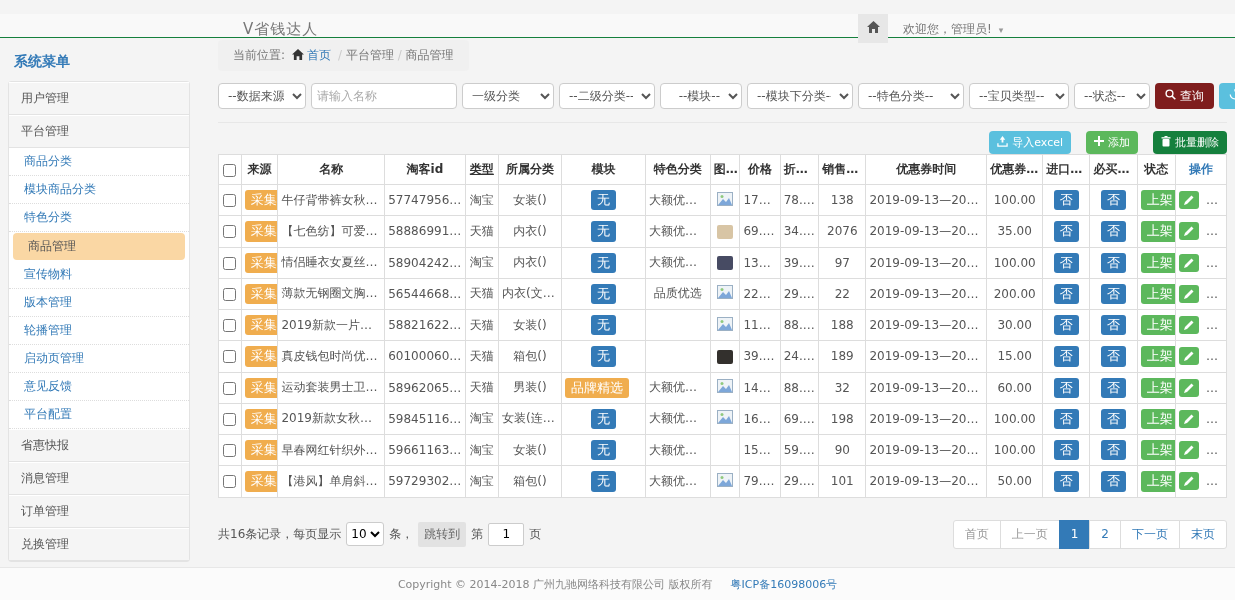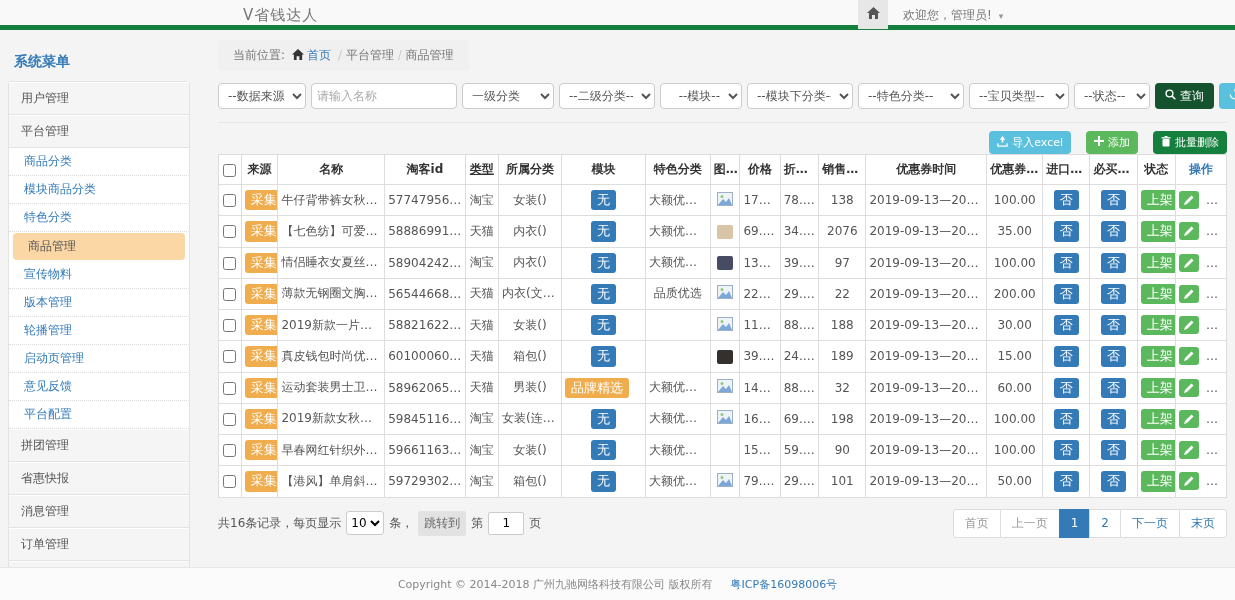--- a/index.html
+++ b/index.html
@@ -1,21 +1,21 @@
 <!DOCTYPE html>
 <html><head>
 <meta charset="utf-8">
 <style>
 *{box-sizing:border-box;margin:0;padding:0}
 html,body{width:1235px;height:600px}
 body{position:relative;overflow:hidden;background:#f4f4f4;
   font-family:"DejaVu Sans","Liberation Sans",sans-serif;font-size:12px;color:#555}
 
 
-.navbar{position:absolute;top:0;left:0;right:0;height:30px;background:#f9f9f9;border-bottom:5px solid #15803d;z-index:5}
+.navbar{position:absolute;top:14px;left:0;right:0;height:24px;background:#f9f9f9;border-bottom:1px solid #15803d;z-index:5}
 .brand{position:absolute;left:243px;top:0;line-height:30px;font-size:15px;color:#777;letter-spacing:1px}
 .nav-home{position:absolute;left:858px;top:0;width:30px;height:29px;background:#e7e7e7;display:flex;align-items:center;justify-content:center;cursor:pointer}
 .nav-user{position:absolute;left:903px;top:0;line-height:30px;color:#777;cursor:pointer}
 .nav-user .caret{font-size:9px;color:#999;margin-left:3px}
 
 
 .sidebar{position:absolute;left:8px;top:40px;width:182px;height:527px;overflow:hidden}
 .sb-heading{color:#337ab7;font-weight:bold;font-size:14px;padding:13px 6px 10px}
 .sb-menu{background:#fff;border:1px solid #e3e3e3;border-radius:3px}
 .sb-item{cursor:pointer;line-height:15px}
@@ -26,21 +26,21 @@
 
 .main-area{position:absolute;left:218px;top:40px;width:1009px}
 .breadcrumb{display:inline-flex;gap:7px;background:#f0f0f0;border-radius:4px;padding:7px 15px;color:#777;align-items:center}
 .breadcrumb .home-link{color:#337ab7;cursor:pointer;display:inline-flex;align-items:center;gap:3px}
 .breadcrumb .sep{color:#ccc}
 
 .filters{display:flex;gap:5px;margin-top:12px;align-items:center}
 select.ctrl,input.ctrl{height:26px;border:1px solid #ccc;border-radius:4px;background:#fff;color:#555;font-size:12px;padding:0 5px;font-family:inherit;outline:none}
 input.ctrl::placeholder{color:#aaa}
 .btn{display:inline-flex;align-items:center;gap:4px;border:none;border-radius:4px;color:#fff;font-size:12px;padding:0 10px;height:26px;cursor:pointer;font-family:inherit;white-space:nowrap}
-.btn.primary{background:#14532d}
+.btn.primary{background:#7f1d1d}
 .btn.info{background:#5bc0de}
 .btn.success{background:#5cb85c}
 .btn.danger{background:#15803d}
 .rule{border-top:1px solid #e7e7e7;margin:13px 0 8px}
 .toolbar{display:flex;justify-content:flex-end;gap:15px;margin-bottom:0}
 .toolbar .btn{height:23px;padding:0 8px;font-size:11px}
 
 
 table{width:100%;border-collapse:collapse;table-layout:fixed;background:#fff}
 th,td{border:1px solid #ddd;padding:5px 3px;text-align:center;overflow:hidden;white-space:nowrap;text-overflow:ellipsis;font-size:12px}
@@ -52,21 +52,21 @@
 .badge.blue{background:#337ab7;cursor:pointer}
 .badge.green{background:#5cb85c;cursor:pointer}
 .module-text{margin-left:2px}
 .op{display:inline-flex;width:20px;height:18px;border:none;border-radius:3px;align-items:center;justify-content:center;cursor:pointer;vertical-align:middle}
 .op.edit{background:#5cb85c;margin-right:3px}
 .op.del{background:#d9534f}
 .photo-thumb{display:inline-block;width:16px;height:14px;border-radius:2px;vertical-align:middle}
 input[type=checkbox]{width:13px;height:13px;cursor:pointer;vertical-align:middle}
 
 
-.pagerow{display:flex;justify-content:space-between;align-items:center;margin-top:11px}
+.pagerow{display:flex;justify-content:space-between;align-items:center;margin-top:22px}
 .psummary{display:flex;align-items:center;gap:5px;color:#555}
 .psummary select{height:24px;border:1px solid #ccc;border-radius:3px;background:#fff;font-family:inherit;font-size:12px}
 .jump-btn{background:#e2e2e2;padding:4px 6px;border-radius:2px;color:#666;cursor:pointer}
 .jump-input{width:36px;height:23px;border:1px solid #ccc;text-align:center;border-radius:2px;font-family:inherit;font-size:12px;outline:none}
 .pager{display:flex}
 .pager .pg{border:1px solid #ddd;background:#fff;padding:5px 11px;margin-left:-1px;cursor:pointer;color:#337ab7;font-family:inherit;font-size:12px}
 .pg.muted{color:#999}
 .pg.active{background:#337ab7;color:#fff;border-color:#337ab7}
 .pg:first-child{border-radius:3px 0 0 3px}
 .pg:last-child{border-radius:0 3px 3px 0}
@@ -101,21 +101,20 @@
       <div class="sb-item sub">商品分类</div>
       <div class="sb-item sub">模块商品分类</div>
       <div class="sb-item sub">特色分类</div>
       <div class="sb-item sub active">商品管理</div>
       <div class="sb-item sub">宣传物料</div>
       <div class="sb-item sub">版本管理</div>
       <div class="sb-item sub">轮播管理</div>
       <div class="sb-item sub">启动页管理</div>
       <div class="sb-item sub">意见反馈</div>
       <div class="sb-item sub">平台配置</div>
-      <div class="sb-item main">拼团管理</div>
       <div class="sb-item main">省惠快报</div>
       <div class="sb-item main">消息管理</div>
       <div class="sb-item main">订单管理</div>
       <div class="sb-item main">兑换管理</div>
     </div>
 </div>
 
 <div class="main-area">
 
   <div class="breadcrumb">

